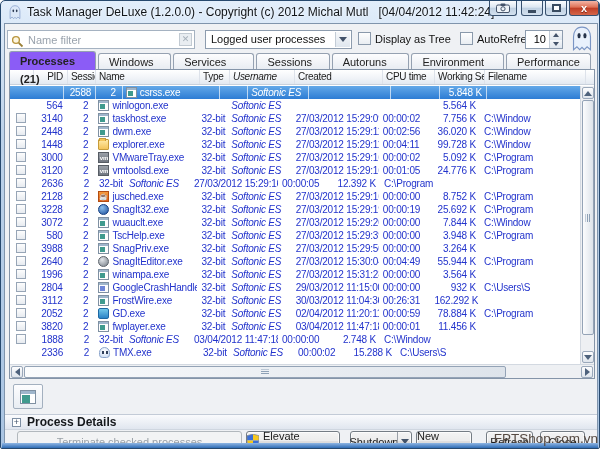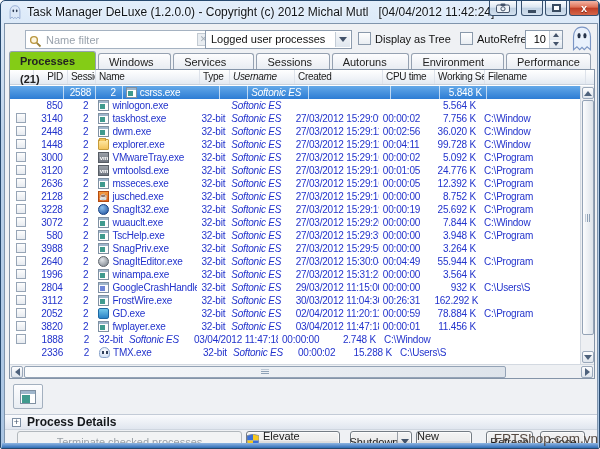--- a/index.html
+++ b/index.html
@@ -25,21 +25,21 @@
     background:linear-gradient(#f3b5a6,#df7055 45%,#c03d25 50%,#d4664a);
     color:#fff; font-weight:bold; font-size:11px; text-shadow:0 1px 1px #7c2212; }
   .glyph-min { width:8px; height:3px; background:#3a4c61; margin-top:6px; }
   .glyph-max { width:9px; height:8px; border:2px solid #3a4c61; background:#fff; }
 
   
   .client { position:absolute; left:3px; top:22px; width:594px; height:421px;
     background:#eff1f4; border:1px solid #7f94ac; }
 
   
-  .filterbox { position:absolute; left:20px; top:6px; width:188px; height:19px; background:#fff;
+  .filterbox { position:absolute; left:2px; top:6px; width:188px; height:19px; background:#fff;
     border:1px solid #a5b2c1;padding-left:47px; }
   .filterbox .mag { position:absolute; left:3px; top:3px; }
   .filterbox input { position:absolute; left:20px; top:1px; width:148px; height:15px; border:none;
     outline:none; font-family:"Liberation Sans",sans-serif; font-size:11px; color:#444; }
   .filterbox input::placeholder { color:#9aa3ad; }
   .clear-btn { position:absolute; right:2px; top:2px; width:13px; height:13px; background:#e9edf1;
     border:1px solid #c2cad2; color:#a6b0ba; font-size:9px; line-height:11px; text-align:center; }
   .scope { position:absolute; left:200px; top:6px; width:147px; height:19px; background:#fff;
     border:1px solid #8d9cae; font-size:11px; color:#111; line-height:17px; padding-left:5px; }
   .scope .dd { position:absolute; right:1px; top:1px; bottom:1px; width:15px;
@@ -57,21 +57,21 @@
     background:linear-gradient(#f6f8fa,#dfe6ee); }
   .tri-up-s { width:0;height:0;border-left:3px solid transparent;border-right:3px solid transparent;border-bottom:4px solid #43536a; }
   .tri-down-s { width:0;height:0;border-left:3px solid transparent;border-right:3px solid transparent;border-top:4px solid #43536a; }
   .ghost-mascot { position:absolute; left:565px; top:2px; }
 
   
   .tabbar { position:absolute; left:4px; top:27px; right:4px; height:19px; display:flex; align-items:flex-end; }
   .tab { height:17px; line-height:16px; padding:0 10px; font-size:11px; color:#222;
     background:linear-gradient(#fdfdfe,#e7ebf1); border:1px solid #95a1b1; border-bottom:none;
     border-radius:3px 3px 0 0; margin-right:2px; position:relative; z-index:1; }
-  .tab.active { height:19px; line-height:18px; font-weight:bold; background:#84cc16; z-index:3; }
+  .tab.active { height:19px; line-height:18px; font-weight:bold; background:#8b5cf6; z-index:3; }
 
   
   .listview { position:absolute; left:4px; top:45px; width:586px; height:310px; background:#fff;
     border:1px solid #8494a8; z-index:2; }
   .lv-header { position:absolute; left:0; top:0; right:0; height:15px; display:flex;
     background:linear-gradient(#ffffff,#f1f4f8 55%,#e3e9f1); border-bottom:1px solid #c9d1dc;
     font-size:10px; letter-spacing:-0.3px; color:#1c1c1c; }
   .lv-header .hcell { border-right:1px solid #dde2ea; padding:1px 4px 0 3px; overflow:hidden; white-space:nowrap; }
   .lv-body { position:absolute; left:0; top:16px; width:571px; height:278px; overflow:hidden; }
   .lv-row { display:flex; height:13px; line-height:13px; font-size:10px; letter-spacing:-0.2px;
@@ -277,21 +277,21 @@
             <div class="cell c-name"><span class="ic ic-app"></span>csrss.exe</div>
             <div class="cell c-type"></div>
             <div class="cell c-user">Softonic ES</div>
             <div class="cell c-created"></div>
             <div class="cell c-cpu"></div>
             <div class="cell c-ws">5.848 K</div>
             <div class="cell c-file"></div>
           </div>
           <div class="lv-row">
             <div class="cell c-check"></div>
-            <div class="cell c-pid">850</div>
+            <div class="cell c-pid">564</div>
             <div class="cell c-sess">2</div>
             <div class="cell c-name"><span class="ic ic-app"></span>winlogon.exe</div>
             <div class="cell c-type"></div>
             <div class="cell c-user">Softonic ES</div>
             <div class="cell c-created"></div>
             <div class="cell c-cpu"></div>
             <div class="cell c-ws">5.564 K</div>
             <div class="cell c-file"></div>
           </div>
           <div class="lv-row">
@@ -351,21 +351,20 @@
             <div class="cell c-user">Softonic ES</div>
             <div class="cell c-created">27/03/2012 15:29:16</div>
             <div class="cell c-cpu">00:01:05</div>
             <div class="cell c-ws">24.776 K</div>
             <div class="cell c-file">C:\Program</div>
           </div>
           <div class="lv-row">
             <div class="cell c-check"><span class="cb"></span></div>
             <div class="cell c-pid">2636</div>
             <div class="cell c-sess">2</div>
-            <div class="cell c-name"><span class="ic ic-app"></span>msseces.exe</div>
             <div class="cell c-type">32-bit</div>
             <div class="cell c-user">Softonic ES</div>
             <div class="cell c-created">27/03/2012 15:29:16</div>
             <div class="cell c-cpu">00:00:05</div>
             <div class="cell c-ws">12.392 K</div>
             <div class="cell c-file">C:\Program</div>
           </div>
           <div class="lv-row">
             <div class="cell c-check"><span class="cb"></span></div>
             <div class="cell c-pid">2128</div>

